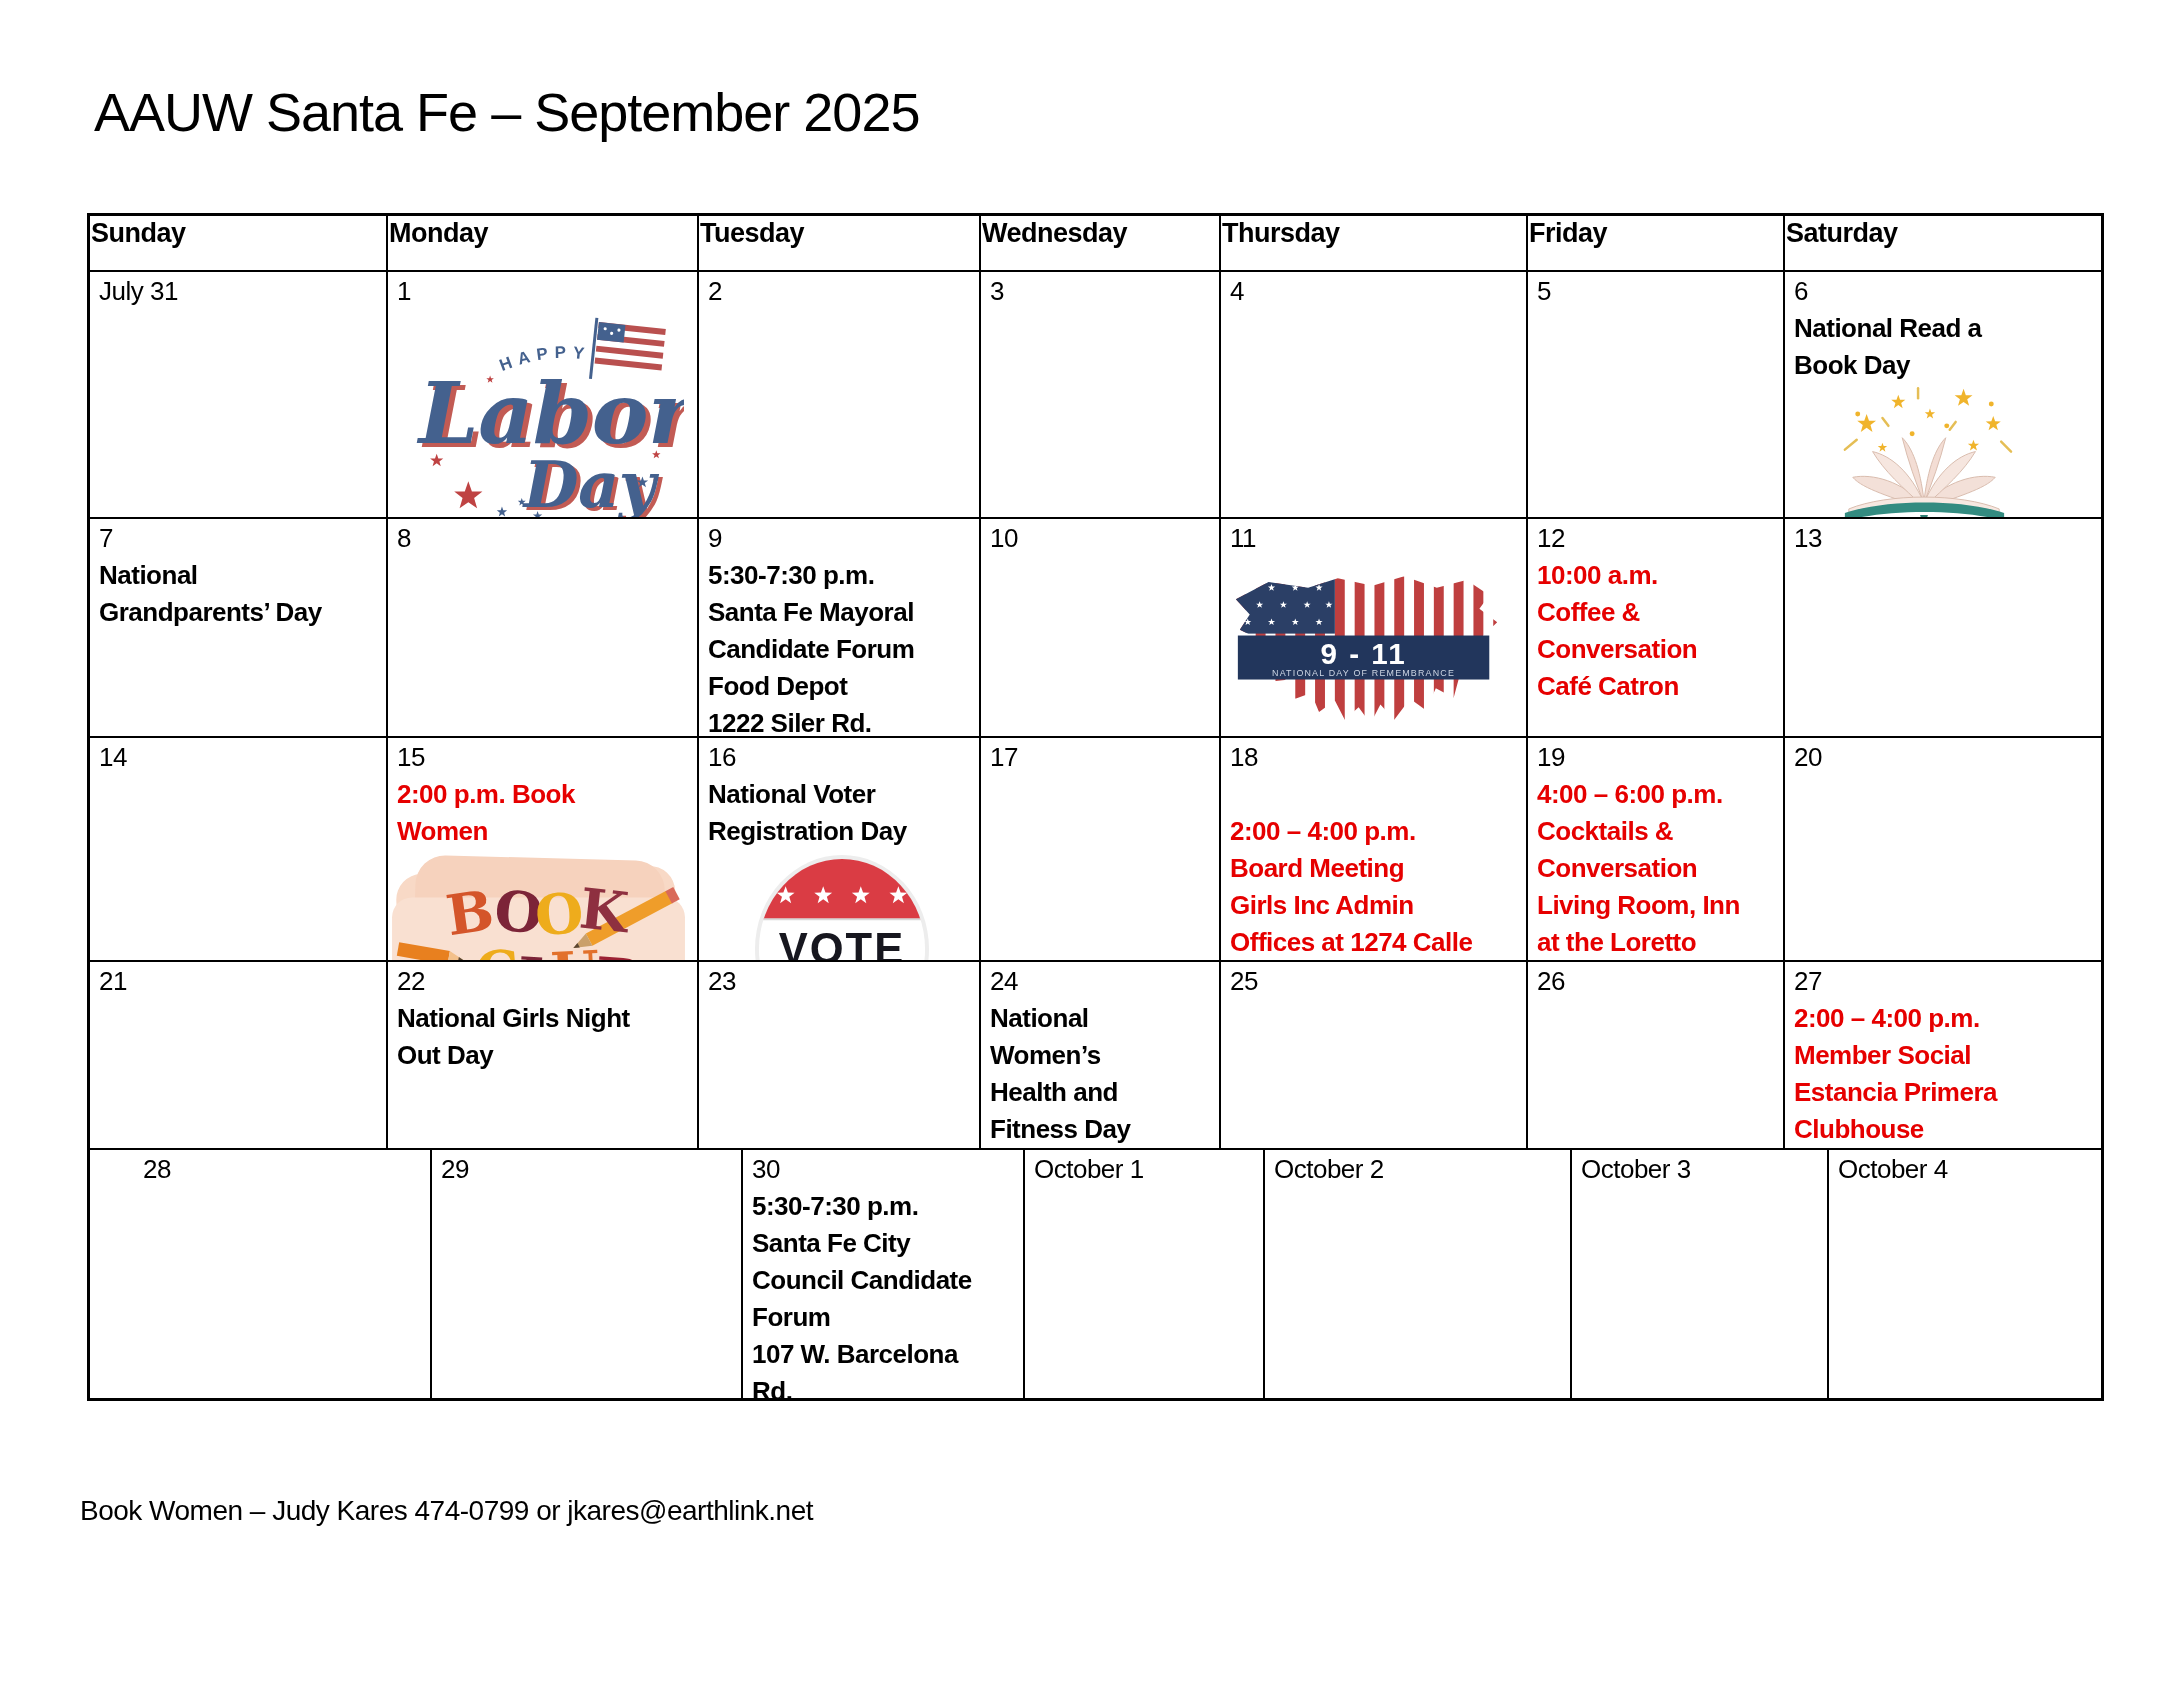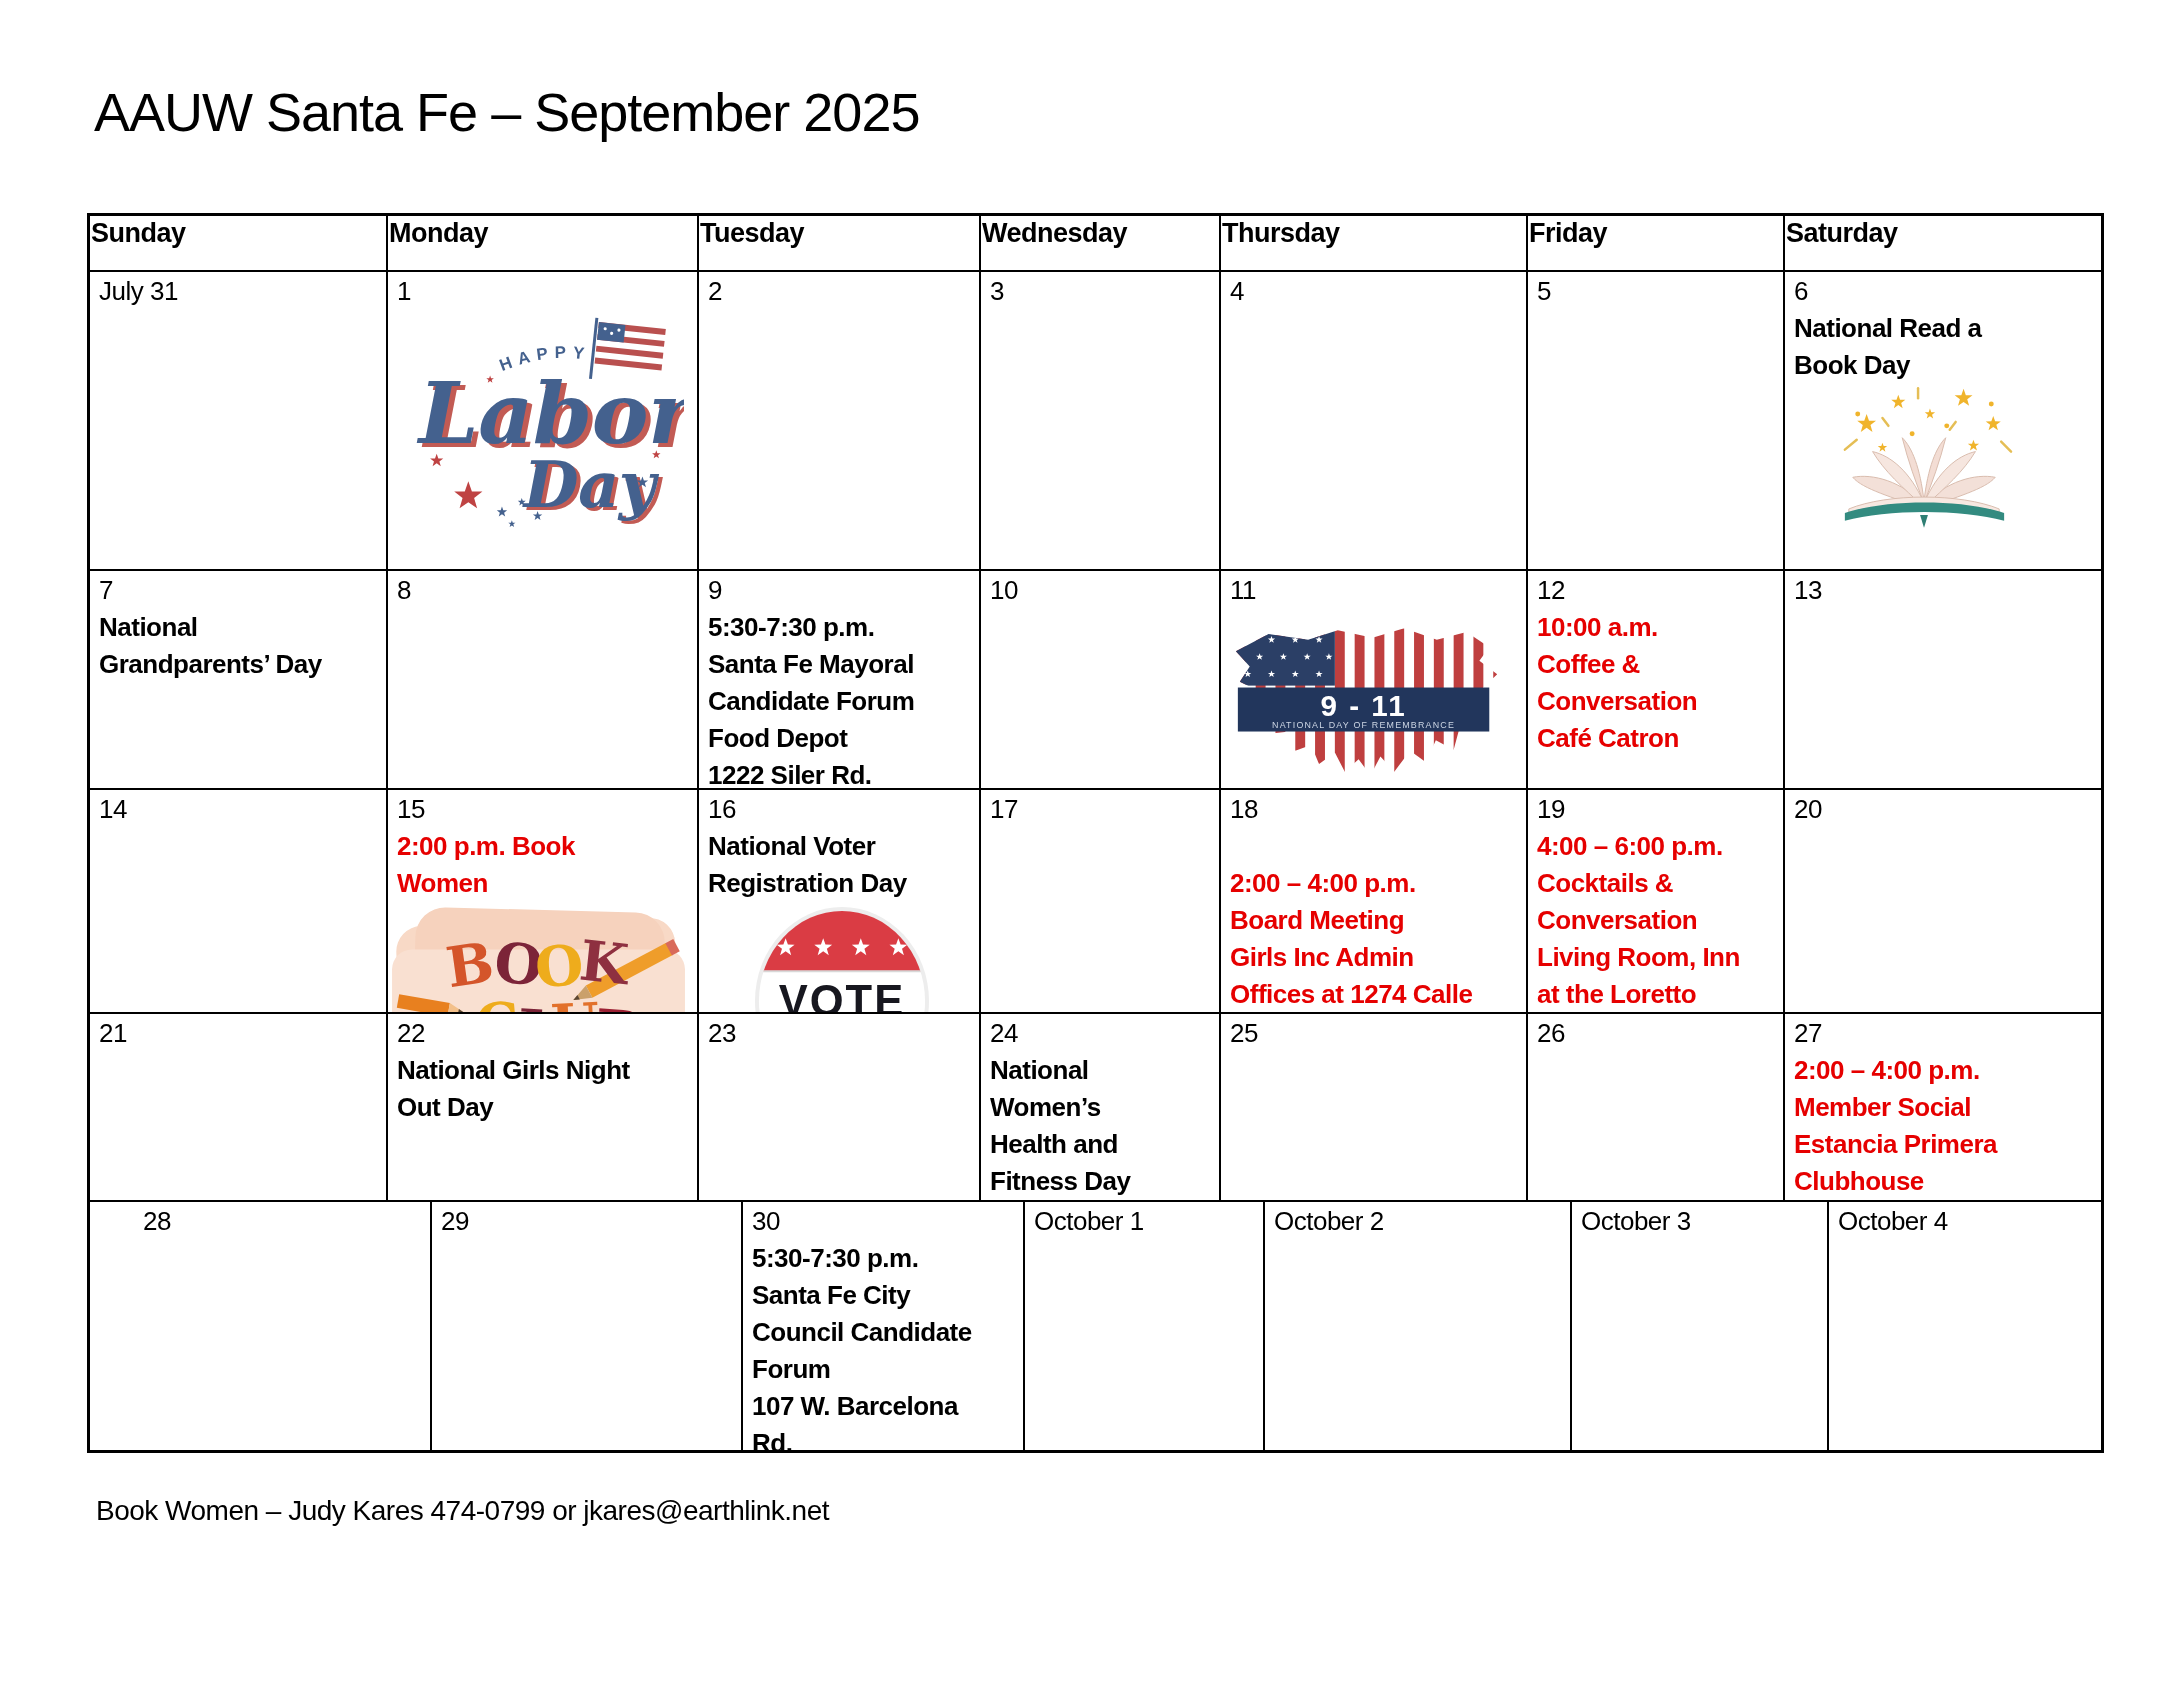--- a/index.html
+++ b/index.html
@@ -26,36 +26,36 @@
     padding-left:1px;border-right:2px solid #000;box-sizing:border-box;
     letter-spacing:-0.5px;overflow:hidden;
   }
   .hcell:last-child{border-right:0;}
   .cell{
     border-right:2px solid #000;box-sizing:border-box;
     padding:1px 3px 0 9px;overflow:hidden;
     font-size:26px;line-height:37px;letter-spacing:-0.5px;
   }
   .cell:last-child{border-right:0;}
-  .rh0 .cell{height:297px;}
+  .rh0 .cell{height:245px;}
   .rh1 .cell{height:217px;}
   .rh2 .cell{height:222px;}
   .rh3 .cell{height:186px;}
   .rh4 .cell{height:248px;}
   .date{font-weight:400;white-space:nowrap;}
   .event{font-weight:bold;}
   .evline{white-space:nowrap;}
   .cell-img{display:block;}
   .img-labor{margin:4px auto 0;}
   .img-read{margin:2px auto 0;}
   .img-911{margin:2px 0 0 -6px;}
   .img-bookclub{margin:2px 0 0 -7px;}
   .img-vote{margin:4px auto 0;}
   .footer{
-    position:absolute;left:96px;top:1495px;font-size:28px;font-weight:400;
+    position:absolute;left:80px;top:1495px;font-size:28px;font-weight:400;
     letter-spacing:-0.5px;white-space:nowrap;
   }
 </style>
 </head>
 <body>
 
 <svg width="0" height="0" style="position:absolute" aria-hidden="true">
   <defs>
     <polygon id="star5" points="0,-10 2.4,-3.2 9.5,-3.1 3.9,1.2 5.9,8.1 0,4 -5.9,8.1 -3.9,1.2 -9.5,-3.1 -2.4,-3.2"></polygon>
   </defs>

